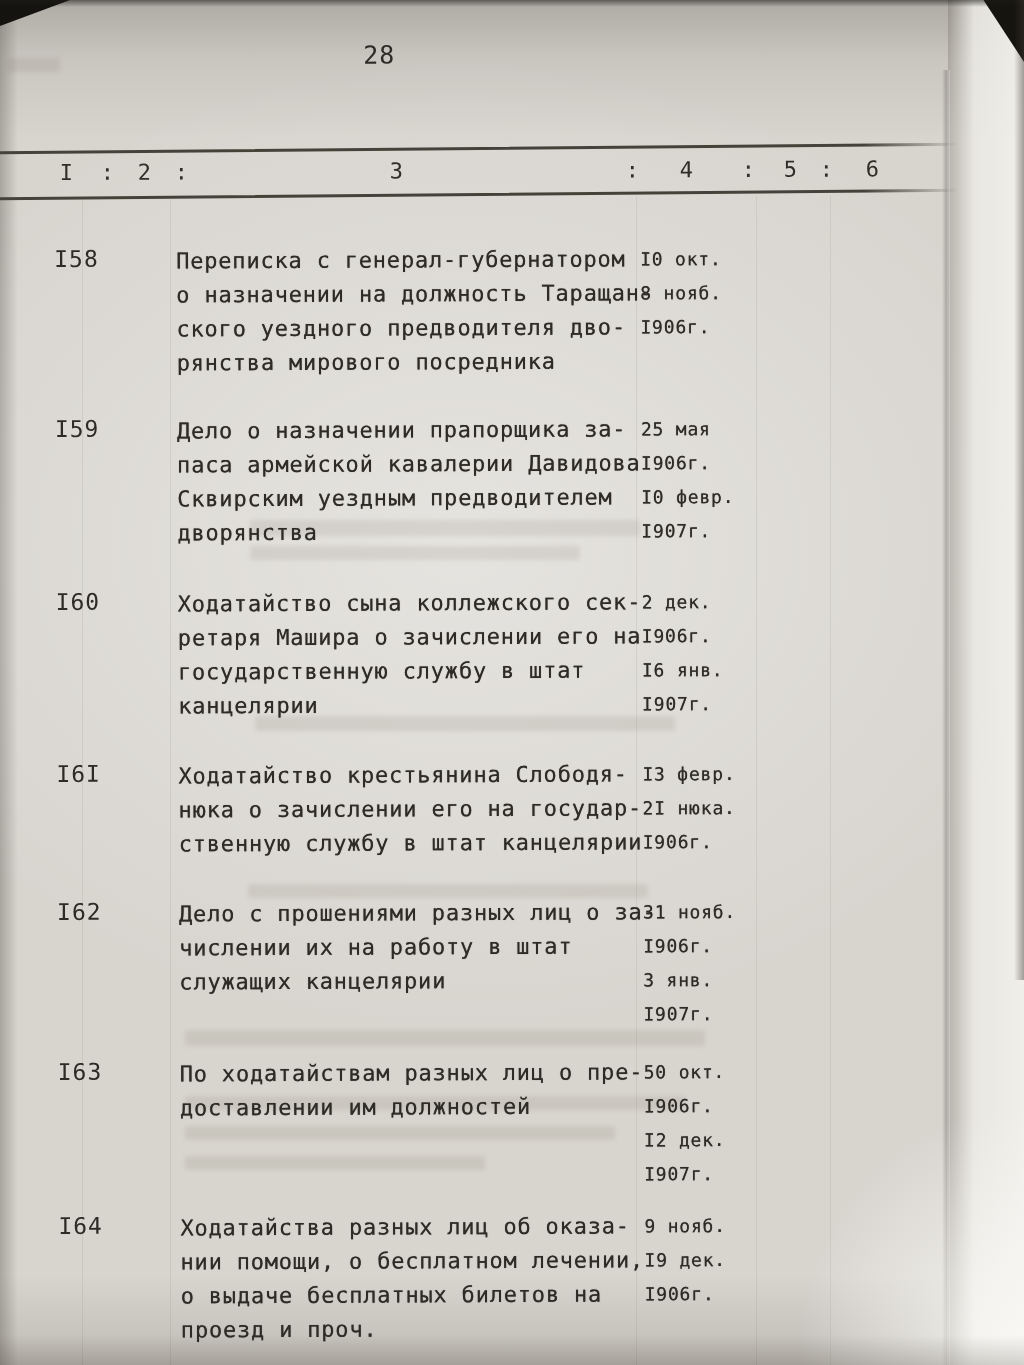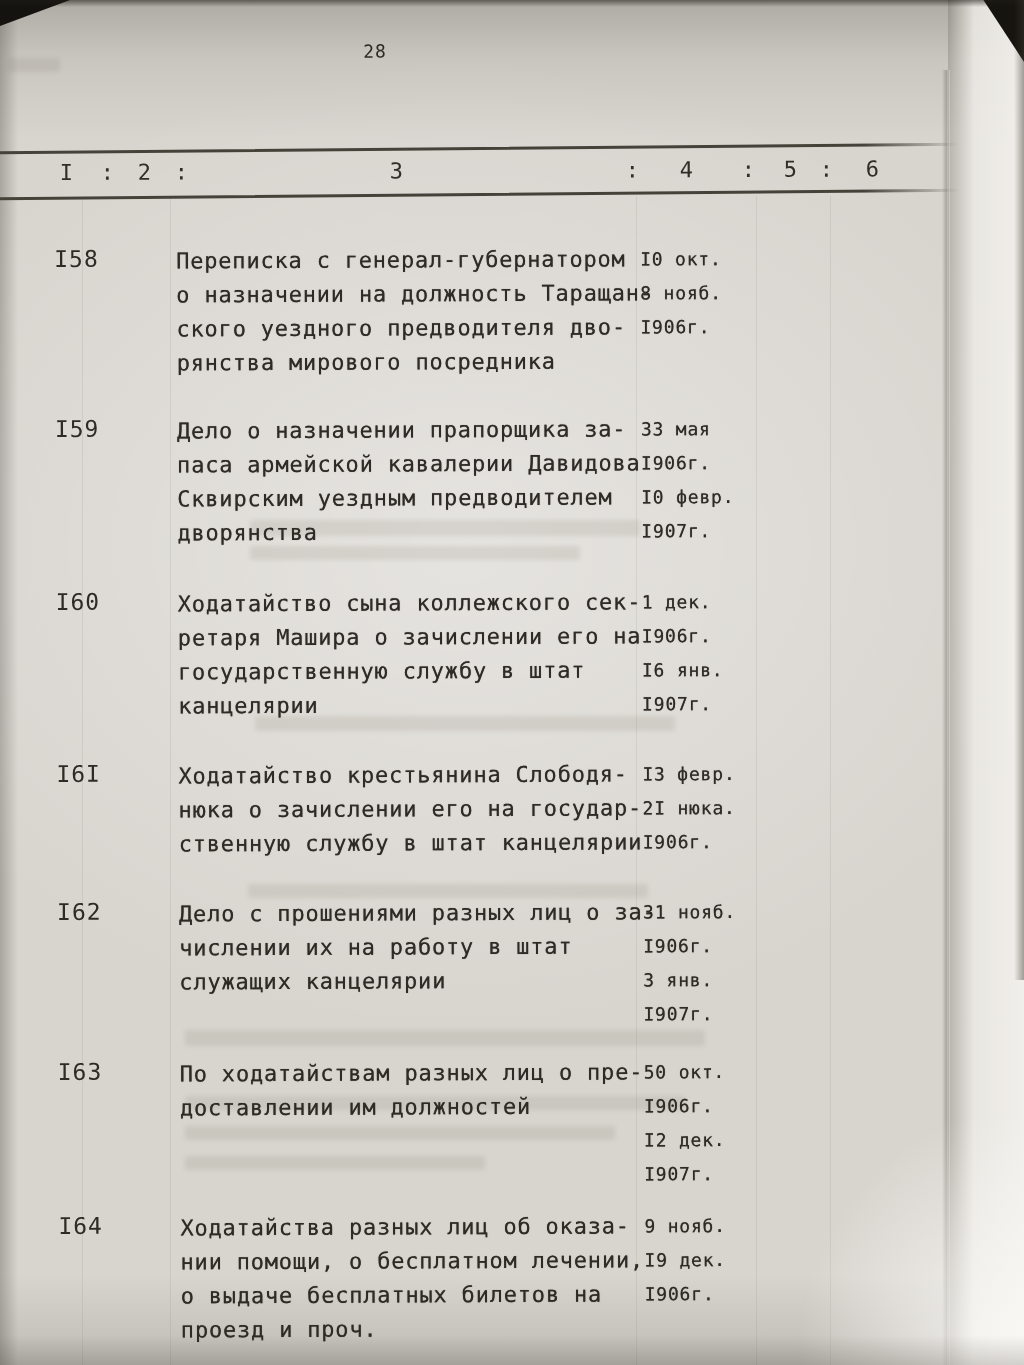--- a/index.html
+++ b/index.html
@@ -37,21 +37,21 @@
   .corner-br-light{position:absolute;right:0;bottom:0;width:230px;height:260px;z-index:5;pointer-events:none;
     background:radial-gradient(ellipse at bottom right, rgba(250,249,246,0.95), rgba(250,249,246,0) 70%);}
   .edge-bottom{position:absolute;left:0;right:0;bottom:0;height:30px;z-index:6;pointer-events:none;
     background:linear-gradient(0deg, rgba(70,65,56,0.22), rgba(0,0,0,0));}
   
   .bleed{position:absolute;z-index:1;background:rgba(118,112,100,0.14);filter:blur(2px);border-radius:3px;}
   
   .vrule{position:absolute;top:196px;bottom:0;width:1px;z-index:1;background:rgba(90,84,72,0.10);}
   
   .content{position:absolute;inset:0;z-index:3;transform:rotate(-0.25deg);}
-  .page-number{position:absolute;left:366px;top:40px;font-size:18px;letter-spacing:1px;}
+  .page-number{position:absolute;left:366px;top:40px;font-size:25px;letter-spacing:1px;}
   .rule{position:absolute;left:0;height:3px;border-radius:2px;
     background:linear-gradient(90deg,#45423a 0%,#45423a 90%,rgba(69,66,58,0) 100%);
     width:962px;transform:rotate(-0.25deg);transform-origin:left center;}
   .rule-top{top:149px;}
   .rule-bottom{top:195px;}
   .hdr{position:absolute;top:158px;font-size:22px;letter-spacing:1px;color:#312e28;}
   .entry{position:absolute;left:0;width:100%;}
   .no{position:absolute;left:56px;top:1px;font-size:23px;letter-spacing:1px;}
   .desc{position:absolute;left:178px;width:490px;font-size:22px;line-height:34px;
     letter-spacing:0.8px;white-space:pre-line;text-shadow:0 0 0.7px rgba(42,39,33,0.75);}
@@ -112,33 +112,33 @@
 8 нояб.
 I906г.</div>
     </div>
 
     <div class="entry e1">
       <div class="no">I59</div>
       <div class="desc">Дело о назначении прапорщика за-
 паса армейской кавалерии Давидова
 Сквирским уездным предводителем
 дворянства</div>
-      <div class="dates">33 мая
+      <div class="dates">25 мая
 I906г.
 I0 февр.
 I907г.</div>
     </div>
 
     <div class="entry e2">
       <div class="no">I60</div>
       <div class="desc">Ходатайство сына коллежского сек-
 ретаря Машира о зачислении его на
 государственную службу в штат
 канцелярии</div>
-      <div class="dates">1 дек.
+      <div class="dates">2 дек.
 I906г.
 I6 янв.
 I907г.</div>
     </div>
 
     <div class="entry e3">
       <div class="no">I6I</div>
       <div class="desc">Ходатайство крестьянина Слободя-
 нюка о зачислении его на государ-
 ственную службу в штат канцелярии</div>

